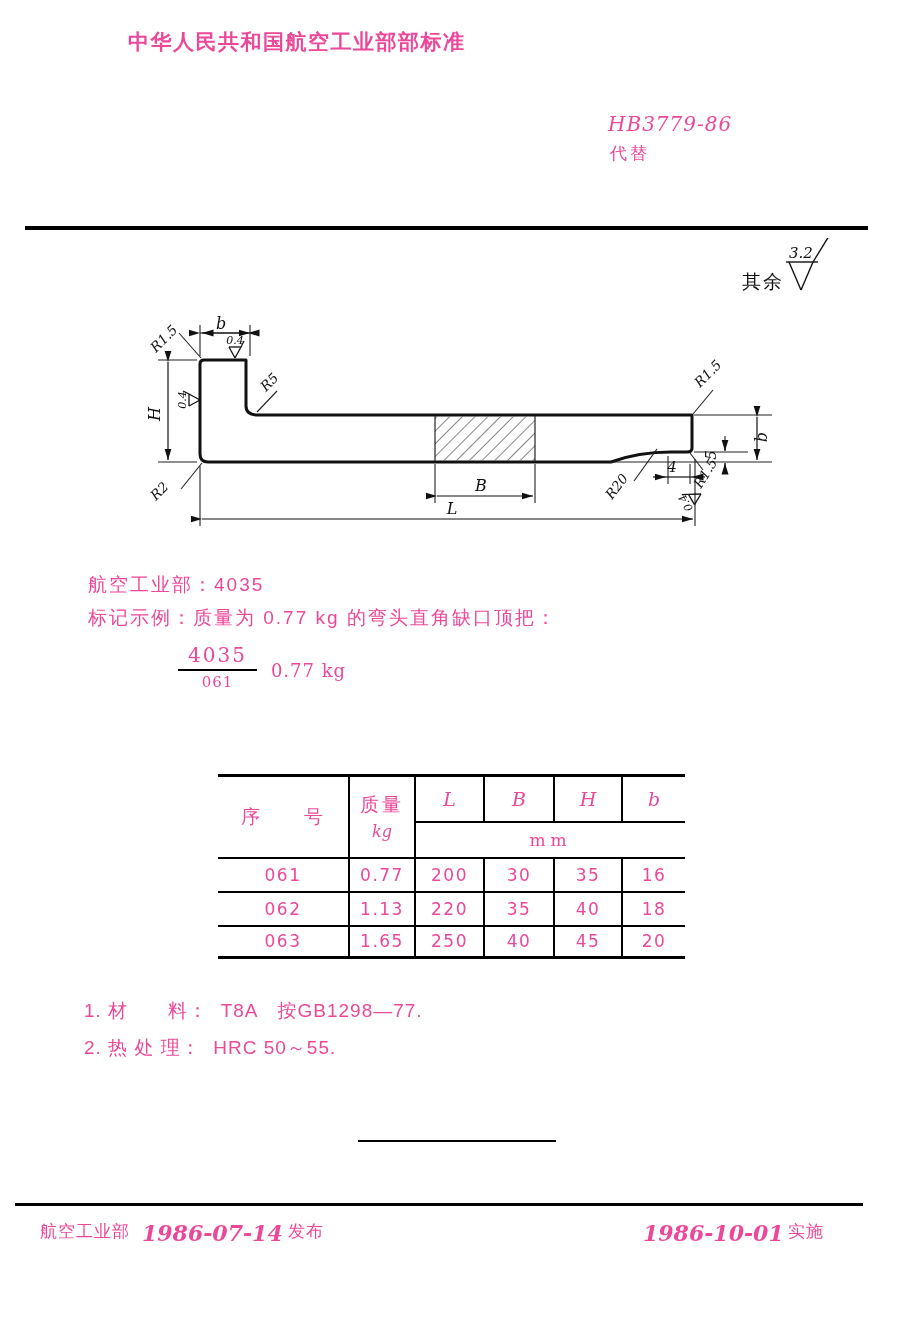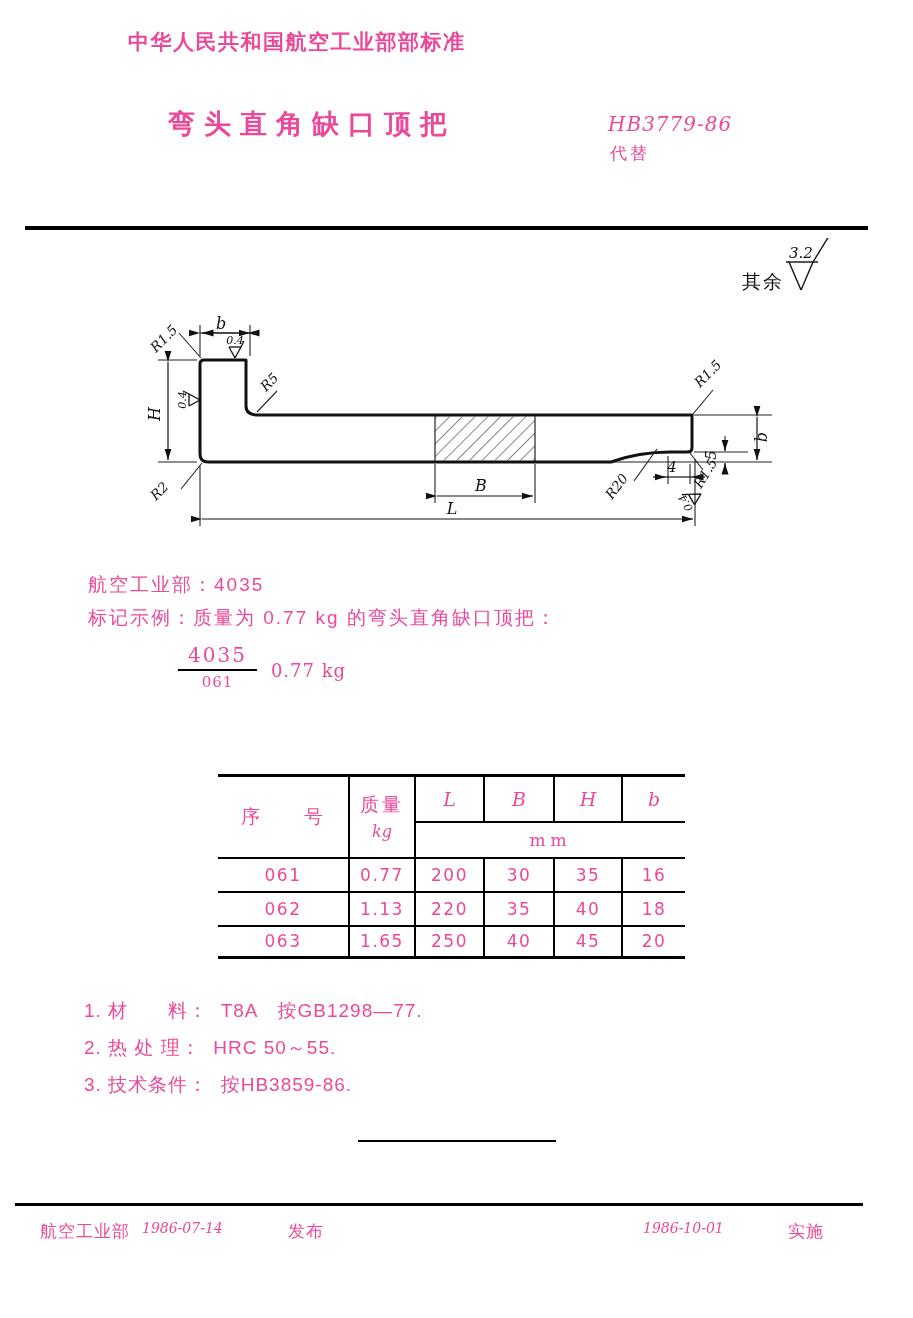--- a/index.html
+++ b/index.html
@@ -32,38 +32,37 @@
   table.spec tbody tr:last-child > * { border-bottom:0; }
   .th-serial { font-size:19px; letter-spacing:2px; }
   .th-mass-top { font-size:19px; letter-spacing:3px; }
   .th-mass-unit { font-size:16px; font-style:italic; font-family:"DejaVu Serif", serif; margin-top:4px; }
   .th-dim { font-size:19px; font-style:italic; font-family:"DejaVu Serif", serif; }
   .th-mm { font-size:17px; letter-spacing:5px; font-family:"DejaVu Serif", serif; }
   td.cell { font-size:17px; letter-spacing:1.5px; font-family:"DejaVu Sans", sans-serif; }
 
   .notes div { font-size:19px; letter-spacing:1px; line-height:37px; white-space:pre; }
   .footer-text { font-size:17px; letter-spacing:1px; }
-  .footer-date { font-family:"DejaVu Serif", serif; font-style:italic; font-size:14px; }
+  .footer-date { font-family:"DejaVu Serif", serif; font-style:italic; font-size:22px;font-weight:bold; }
 
   svg text { fill:#111; }
   .dimtxt { font-family:"DejaVu Serif", serif; font-style:italic; font-size:16px; }
   .dimnum { font-family:"DejaVu Serif", serif; font-style:italic; font-size:15px; }
   .rtxt   { font-family:"DejaVu Serif", serif; font-style:italic; font-size:13.5px; }
   .rough-val { font-family:"DejaVu Serif", serif; font-style:italic; font-size:11px; }
   .fin-val { font-family:"DejaVu Serif", serif; font-style:italic; font-size:15px; }
   .fin-prefix { font-family:"Liberation Sans", sans-serif; font-size:19px; letter-spacing:2px; }
 </style>
 </head>
 <body>
 
 <div class="page">
 
   <div class="abs org-title" style="left:128px; top:28px;">中华人民共和国航空工业部部标准</div>
   <div class="abs std-no" style="left:608px; top:80px;margin-top:32px;">HB3779-86</div>
-  <div class="abs doc-title" style="left:168px; top:106px;">弯头直角缺口顶把</div>
   <div class="abs supersedes" style="left:610px; top:142px;">代替</div>
 
   <div class="abs rule" style="left:25px; top:226px; width:843px; height:4px;"></div>
 
   <svg class="abs" style="left:130px; top:238px;" width="720" height="308" viewBox="130 238 720 308">
     <defs>
       <pattern id="hatch" patternUnits="userSpaceOnUse" width="9" height="9" patternTransform="rotate(45)">
         <line x1="0" y1="0" x2="0" y2="9" stroke="#333" stroke-width="1.2"></line>
       </pattern>
       <marker id="ae" markerWidth="13" markerHeight="9" refX="11.5" refY="4.5" orient="auto" markerUnits="userSpaceOnUse">
@@ -237,21 +236,20 @@
         <td class="cell">40</td>
         <td class="cell">45</td>
         <td class="cell">20</td>
       </tr>
     </tbody>
   </table>
 
   <div class="abs notes" style="left:84px; top:992px;">
     <div>1. 材　　料：  T8A　按GB1298—77.</div>
     <div>2. 热 处 理：  HRC 50～55.</div>
-    <div>3. 技术条件：  按HB3859-86.</div>
   </div>
 
   <div class="abs rule" style="left:358px; top:1140px; width:198px; height:2px;"></div>
 
   <div class="abs rule" style="left:15px; top:1203px; width:848px; height:3px;"></div>
   <div class="abs footer-text" style="left:40px; top:1220px;">航空工业部</div>
   <div class="abs footer-date" style="left:142px; top:1220px;">1986-07-14</div>
   <div class="abs footer-text" style="left:288px; top:1220px;">发布</div>
   <div class="abs footer-date" style="left:643px; top:1220px;">1986-10-01</div>
   <div class="abs footer-text" style="left:788px; top:1220px;">实施</div>

